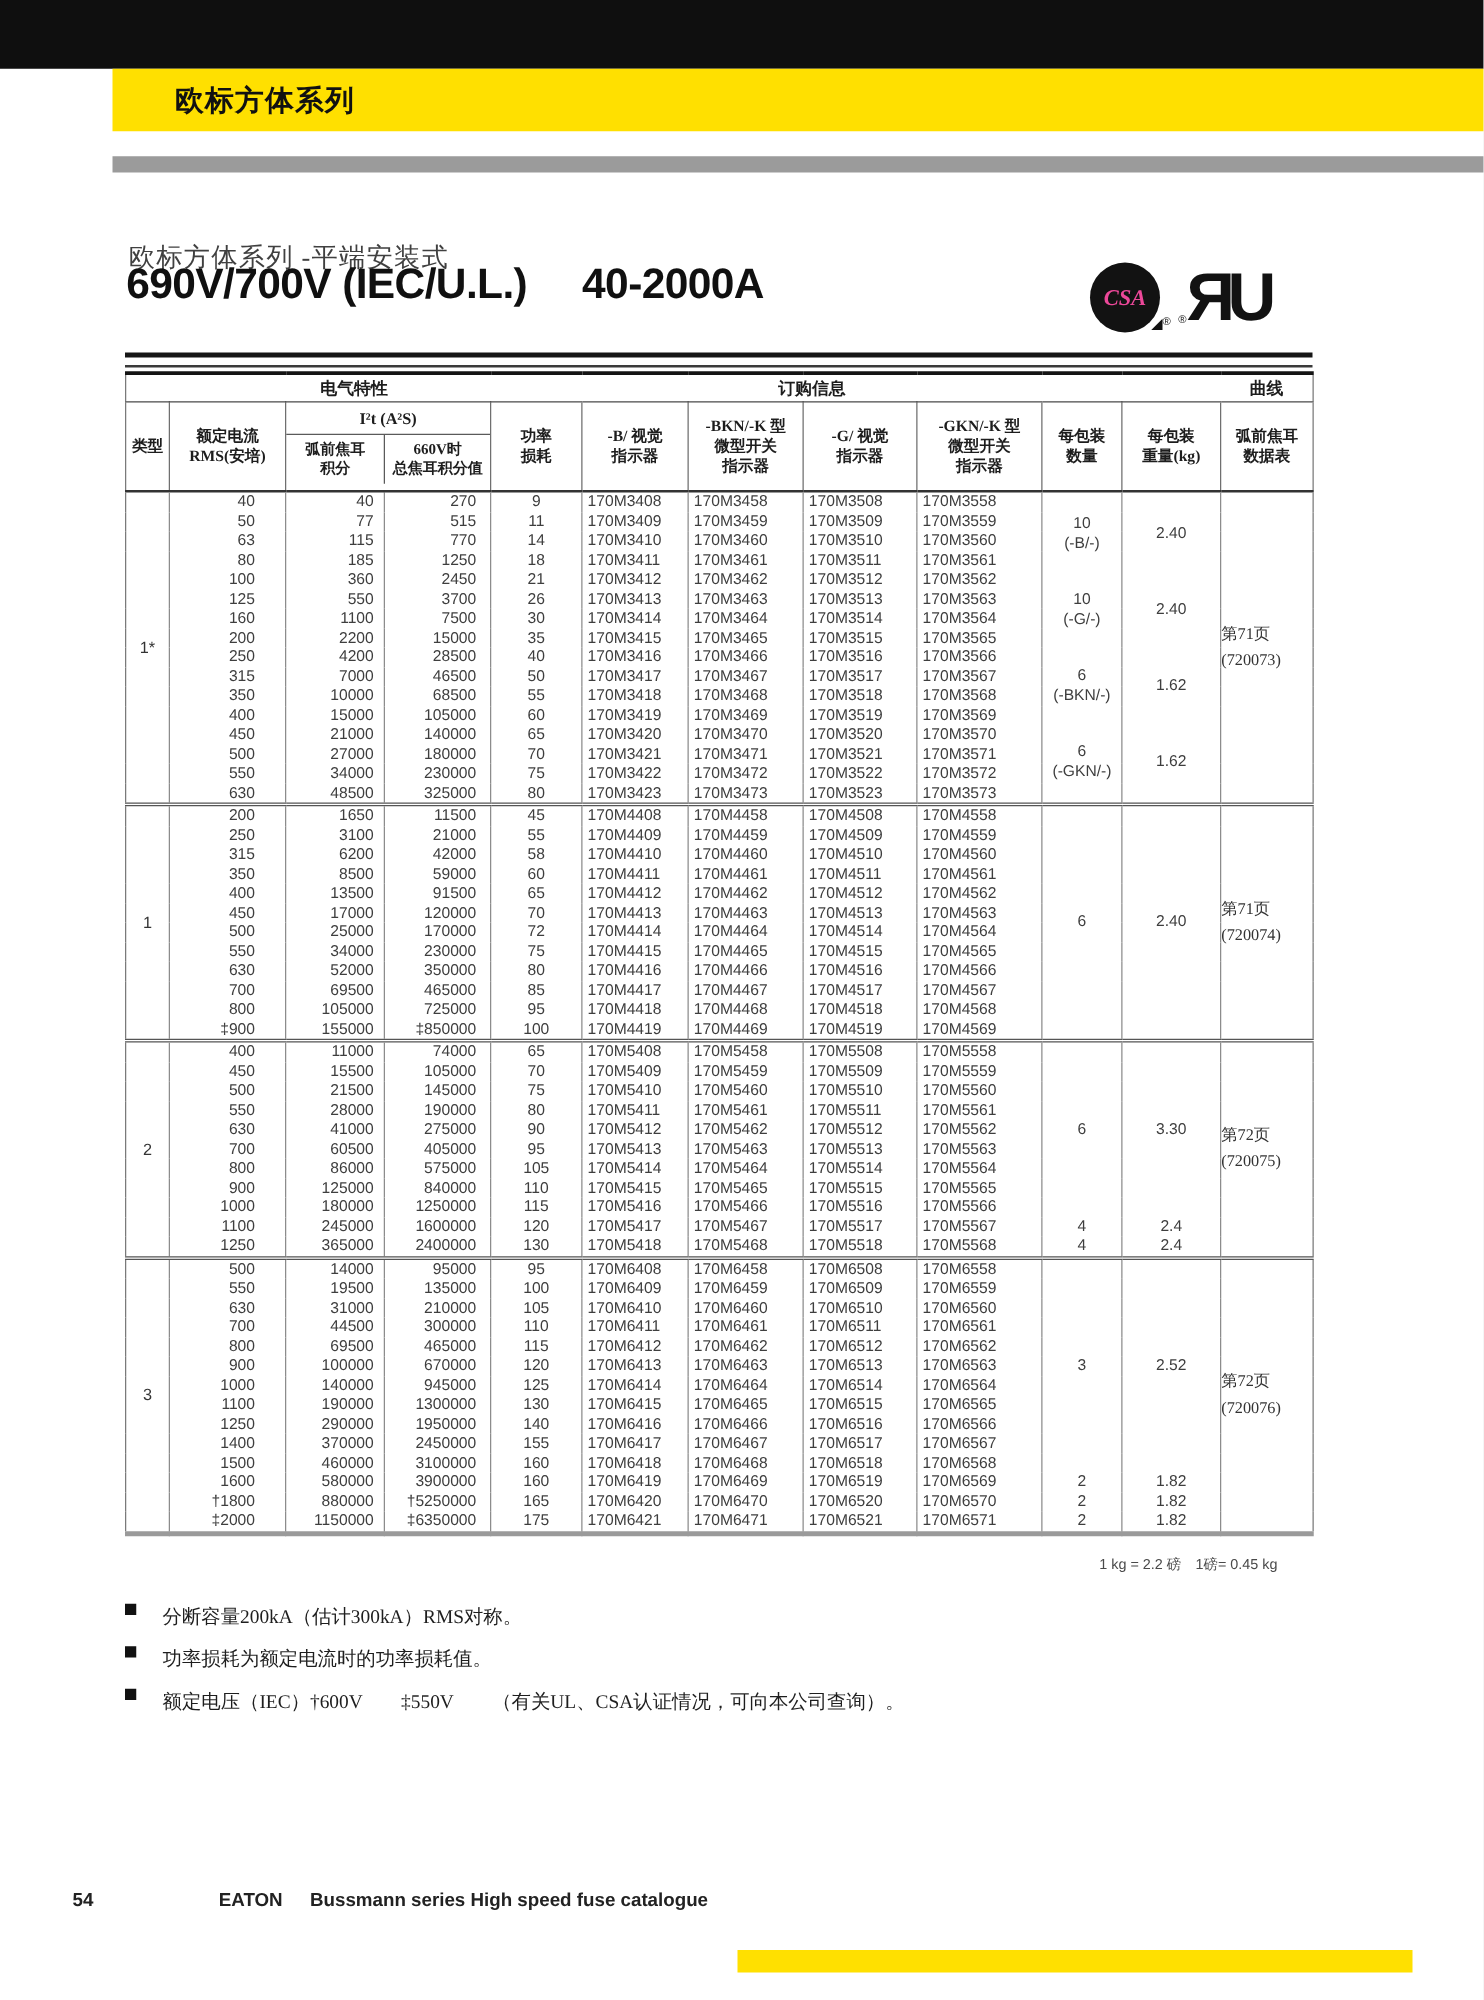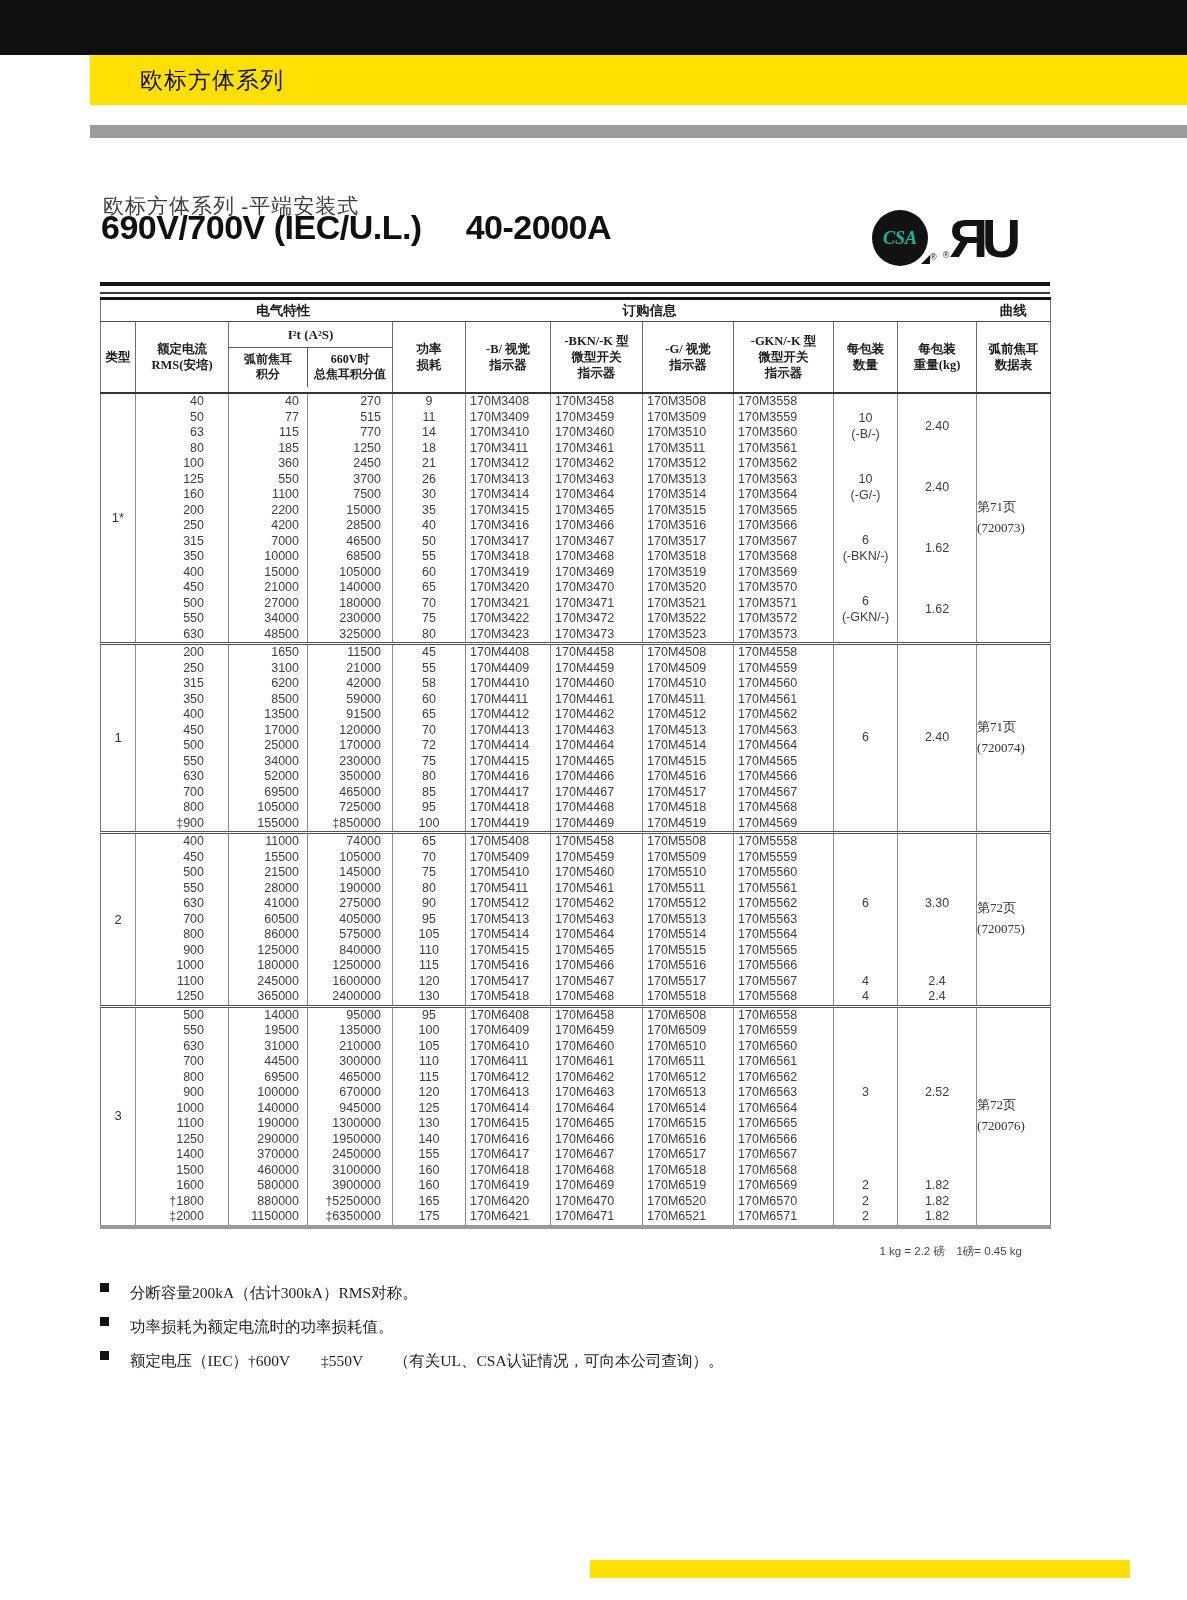--- a/index.html
+++ b/index.html
@@ -3,34 +3,34 @@
 <meta charset="utf-8">
 <style>
   html,body{margin:0;padding:0;background:#e8e8e8;}
   .page{position:relative;width:1187px;height:1600px;background:#ffffff;margin:0 auto;
         font-family:"Liberation Sans",sans-serif;overflow:hidden;}
 
   
   .top-black{position:absolute;left:0;top:0;width:100%;height:55px;background:#0f0f0f;}
   .band-yellow{position:absolute;left:90px;top:55px;right:0;height:50px;background:#ffe000;
                display:flex;align-items:center;padding-left:50px;box-sizing:border-box;}
-  .band-yellow .band-title{font-size:23px;font-weight:normal;color:#111;letter-spacing:1px;}
+  .band-yellow .band-title{font-size:23px;font-weight:bold;color:#111;letter-spacing:1px;}
   .bar-gray{position:absolute;left:90px;top:125px;right:0;height:13px;background:#9b9b9b;}
 
   
   .subtitle{position:absolute;left:103px;top:192px;font-family:"Liberation Serif",serif;
             font-weight:normal;font-size:21px;color:#404040;letter-spacing:1px;}
   .title{position:absolute;left:101px;top:208px;font-weight:bold;font-size:34px;color:#101010;
          letter-spacing:-0.5px;white-space:nowrap;}
   .title .title-amp{margin-left:44px;}
   .title-rule{position:absolute;left:100px;top:282px;width:950px;height:4px;background:#161616;}
 
   
   .logos{position:absolute;left:872px;top:210px;display:flex;align-items:center;}
-  .csa-mark{position:relative;width:56px;height:56px;border-radius:50%;background:#121212;color:#14b8a6;
+  .csa-mark{position:relative;width:56px;height:56px;border-radius:50%;background:#121212;color:#ec4899;
             display:flex;align-items:center;justify-content:center;
             font-family:"Liberation Serif",serif;font-style:italic;font-weight:bold;font-size:18px;}
   .csa-notch{position:absolute;right:-2px;bottom:2px;width:0;height:0;
              border-left:9px solid transparent;border-bottom:9px solid #121212;}
   .csa-r{font-size:9px;align-self:flex-end;margin:0 4px 4px 2px;color:#111;}
   .ul-mark{font-weight:bold;font-size:54px;letter-spacing:-6px;color:#121212;line-height:1;}
   .ul-r{font-size:9px;align-self:flex-end;margin:0 0 6px 2px;color:#111;}
 
   
   .table-wrap{position:absolute;left:100px;top:292px;width:950px;}
@@ -764,15 +764,20 @@
     <div class="fn">
       <span class="fn-bullet"></span>
       <span>功率损耗为额定电流时的功率损耗值。</span>
     </div>
     <div class="fn">
       <span class="fn-bullet"></span>
       <span>额定电压（IEC）†600V　　‡550V　　（有关UL、CSA认证情况，可向本公司查询）。</span>
     </div>
   </div>
 
+  <div class="footer">
+    <span class="page-num">54</span>
+    <span class="brand">EATON</span>
+    <span class="cat">Bussmann series High speed fuse catalogue</span>
+  </div>
 
   <div class="bottom-yellow"></div>
 </div>
 
 </body></html>

